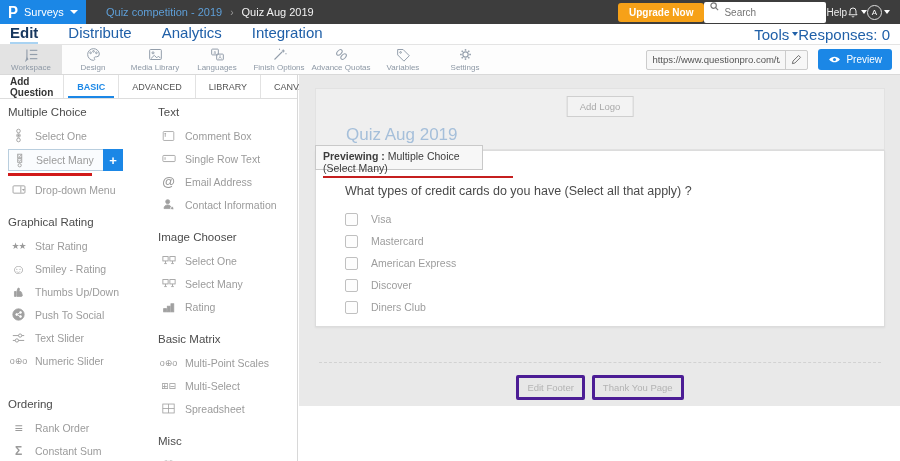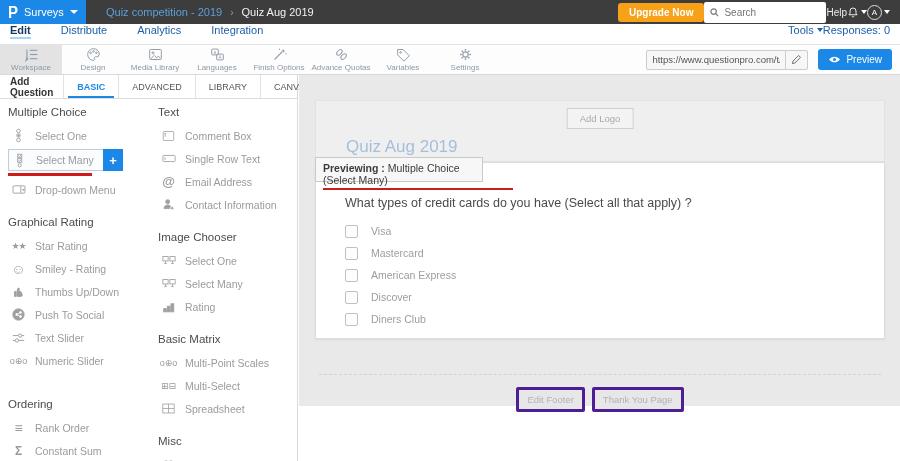--- a/index.html
+++ b/index.html
@@ -11,28 +11,28 @@
   .brand { width:86px; height:24px; background:#1b87e6; display:flex; align-items:center; gap:6px; padding:0 8px; color:#fff; cursor:pointer; }
   .brand .logo { font-weight:bold; font-size:15px; line-height:1; transform:scaleY(1.05); }
   .brand .surveys { font-size:11px; }
   .caret { width:0; height:0; border-left:4px solid transparent; border-right:4px solid transparent; border-top:4px solid currentColor; display:inline-block; }
   .crumbs { display:flex; align-items:center; gap:8px; padding-left:20px; font-size:11px; }
   .crumb-parent { color:#5e9fd8; cursor:pointer; }
   .crumb-sep { color:#9a9a9a; font-size:10px; }
   .crumb-current { color:#f2f2f2; }
   .topbar-right { margin-left:auto; display:flex; align-items:center; padding-right:10px; }
   .upgrade-btn { background:#f6a118; color:#fff; font-size:10px; font-weight:bold; border:none; border-radius:3px; padding:4px 11px; cursor:pointer; }
-  .searchbox { display:flex; align-items:center; gap:5px; background:#fff; border-radius:2px; width:122px; height:21px; padding:0 6px; }
+  .searchbox { display:flex; gap:5px; background:#fff; border-radius:2px; width:122px; height:21px; padding:0 6px; }
   .searchbox input { border:none; outline:none; font-size:10px; width:90px; color:#444; background:transparent; font-family:inherit; }
   .help-link { color:#eee; font-size:10px; cursor:pointer; }
   .iconbtn { display:flex; align-items:center; gap:2px; color:#fff; cursor:pointer; }
   .avatar { width:15px; height:15px; border:1px solid #ddd; border-radius:50%; color:#fff; font-size:8px; display:flex; align-items:center; justify-content:center; }
 
   
-  .navrow { position:absolute; left:0; top:24px; width:900px; height:21px; background:#fff; border-bottom:1px solid #e4e4e4; display:flex; align-items:flex-start; font-size:11px; }
+  .navrow { position:absolute; left:0; top:24px; width:900px; height:21px; background:#fff; border-bottom:1px solid #e4e4e4; display:flex; align-items:center; font-size:15px; }
   .navrow .links { display:flex; gap:30px; padding-left:10px; }
   .nav-link { color:#2060a8; cursor:pointer; }
   .nav-link.active { color:#17375e; font-weight:bold; border-bottom:2px solid #a9d3f2; padding-bottom:1px; }
   .navrow .right { margin-left:auto; display:flex; padding-right:10px; color:#2060a8; }
   .tools { cursor:pointer; display:flex; align-items:center; gap:3px; }
   .tools .caret { border-top-color:#2060a8; border-left-width:3px; border-right-width:3px; border-top-width:4px; }
 
   
   .toolbar { position:absolute; left:0; top:45px; width:900px; height:30px; background:#fdfdfd; border-bottom:1px solid #d9d9d9; display:flex; align-items:stretch; }
   .tool { width:62px; display:flex; flex-direction:column; align-items:center; justify-content:center; gap:1px; color:#8d98a5; font-size:8px; cursor:pointer; }
@@ -62,21 +62,21 @@
   .sel-wrap { margin:2px 0 1px 0; }
   .pitem.selected { border:1px solid #b9cede; background:#fafcfe; height:22px; padding-left:2px; position:relative; width:115px; }
   .plus-btn { position:absolute; right:-1px; top:-1px; bottom:-1px; width:20px; background:#1b87e6; color:#fff; font-size:13px; font-weight:bold; display:flex; align-items:center; justify-content:center; cursor:pointer; }
   .red-underline { height:3px; background:#d11a1a; width:84px; margin:2px 0 2px 0; }
   .gap-md { margin-top:15px; }
   .gap-lg { margin-top:26px; }
 
   
   .main { position:absolute; left:299px; top:75px; width:601px; height:386px; background:#fff; }
   .gray-area { position:absolute; left:0; top:0; width:601px; height:331px; background:#e9e9e9; }
-  .frame { position:absolute; left:16px; top:25px; width:570px; height:318px; }
+  .frame { position:absolute; left:16px; top:13px; width:570px; height:318px; }
   .sv-header { position:absolute; left:0; top:0; width:570px; height:62px; background:#efefef; border:1px solid #e2e2e2; }
   .addlogo { position:absolute; left:50%; top:7px; transform:translateX(-50%); background:#f3f3f3; border:1px solid #cfcfcf; color:#a9a9a9; font-size:9.5px; padding:4px 12px; cursor:pointer; }
   .sv-title { position:absolute; left:30px; top:36px; font-size:17px; color:#a5bfda; }
   .sv-card { position:absolute; left:0; top:62px; width:570px; height:177px; background:#fff; border:1px solid #dcdcdc; box-shadow:0 1px 2px rgba(0,0,0,0.06); }
   .preview-tab { position:absolute; left:0; top:57px; width:168px; height:25px; background:#f7f7f7; border:1px solid #c9c9c9; z-index:3; padding:4px 7px 0 7px; font-size:10.5px; color:#3c3c3c; }
   .preview-tab b { font-weight:bold; }
   .preview-tab .tab-red { height:2px; background:#c51f1f; margin-top:2px; width:190px; }
   .question { position:absolute; left:30px; top:96px; font-size:12.5px; color:#4a4a4a; z-index:2; }
   .options { position:absolute; left:30px; top:120px; z-index:2; }
   .opt { display:flex; align-items:center; gap:13px; height:22px; cursor:pointer; }

